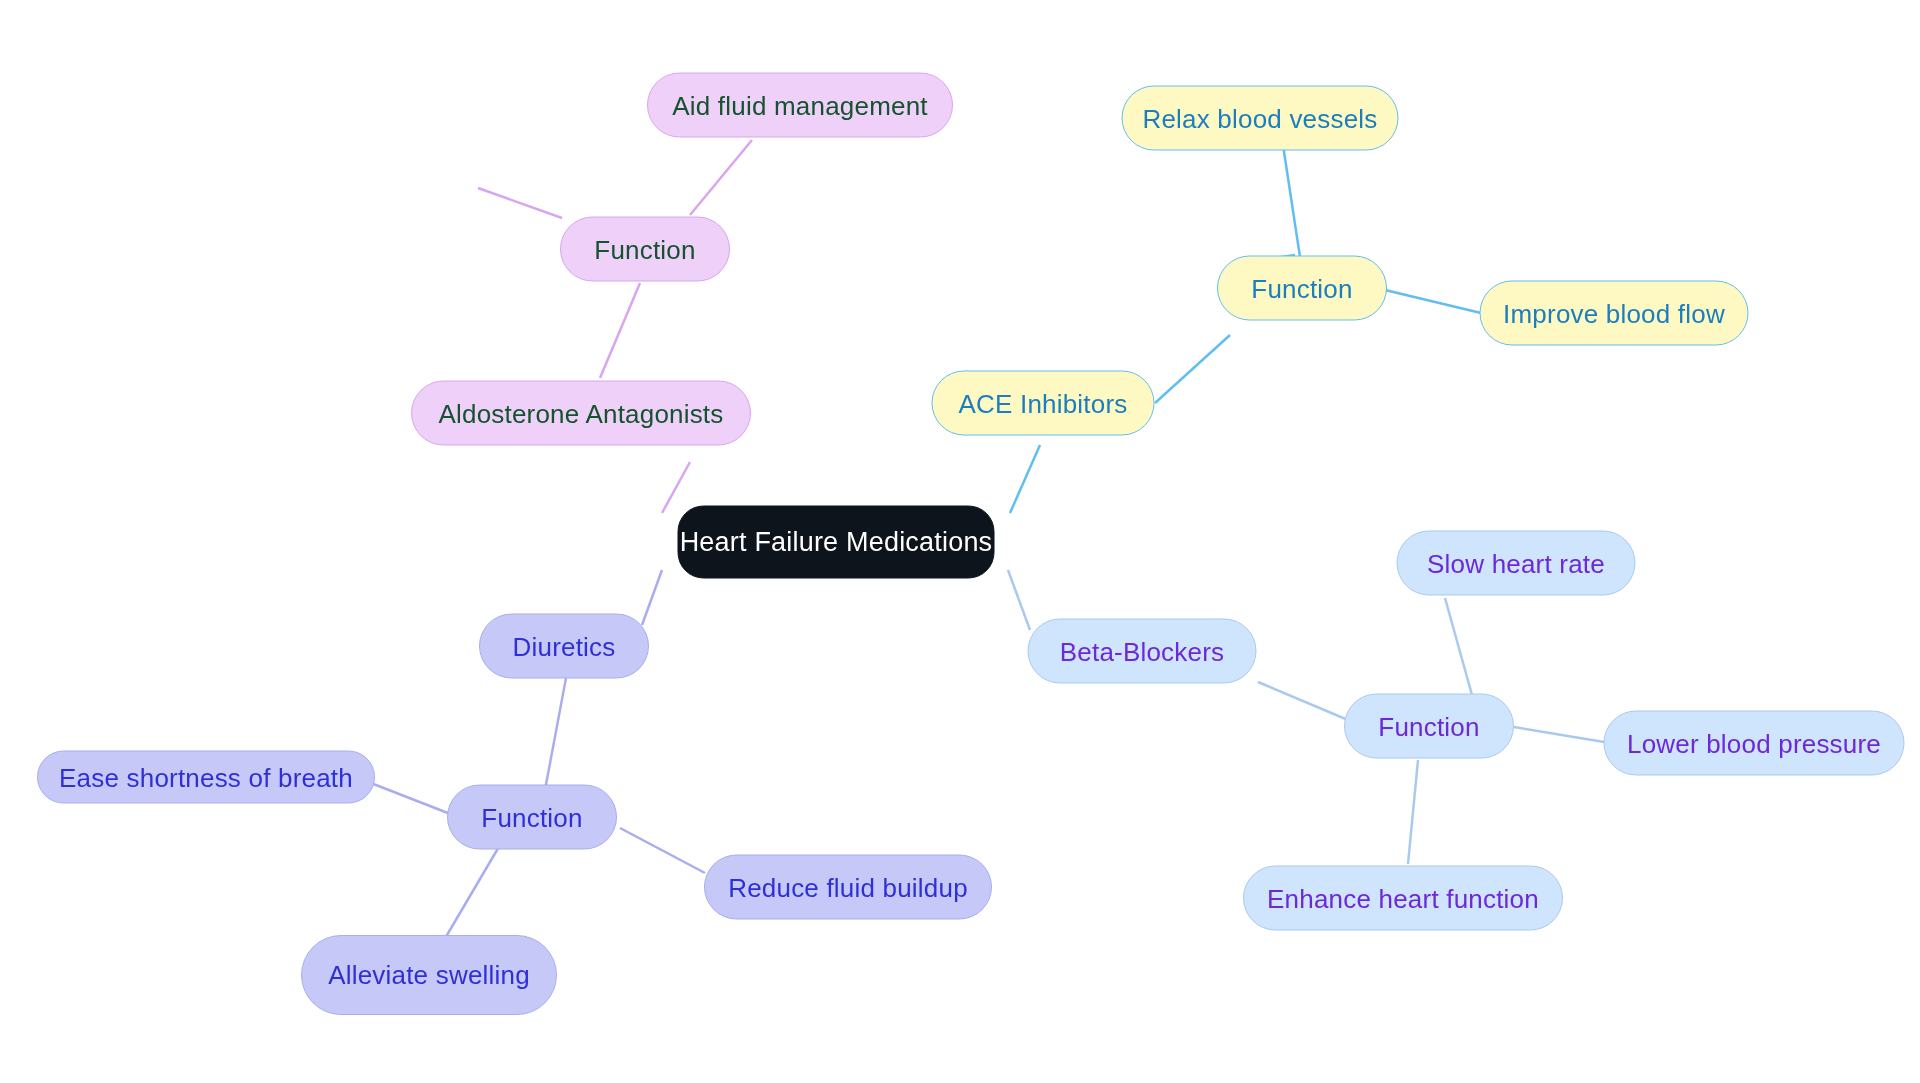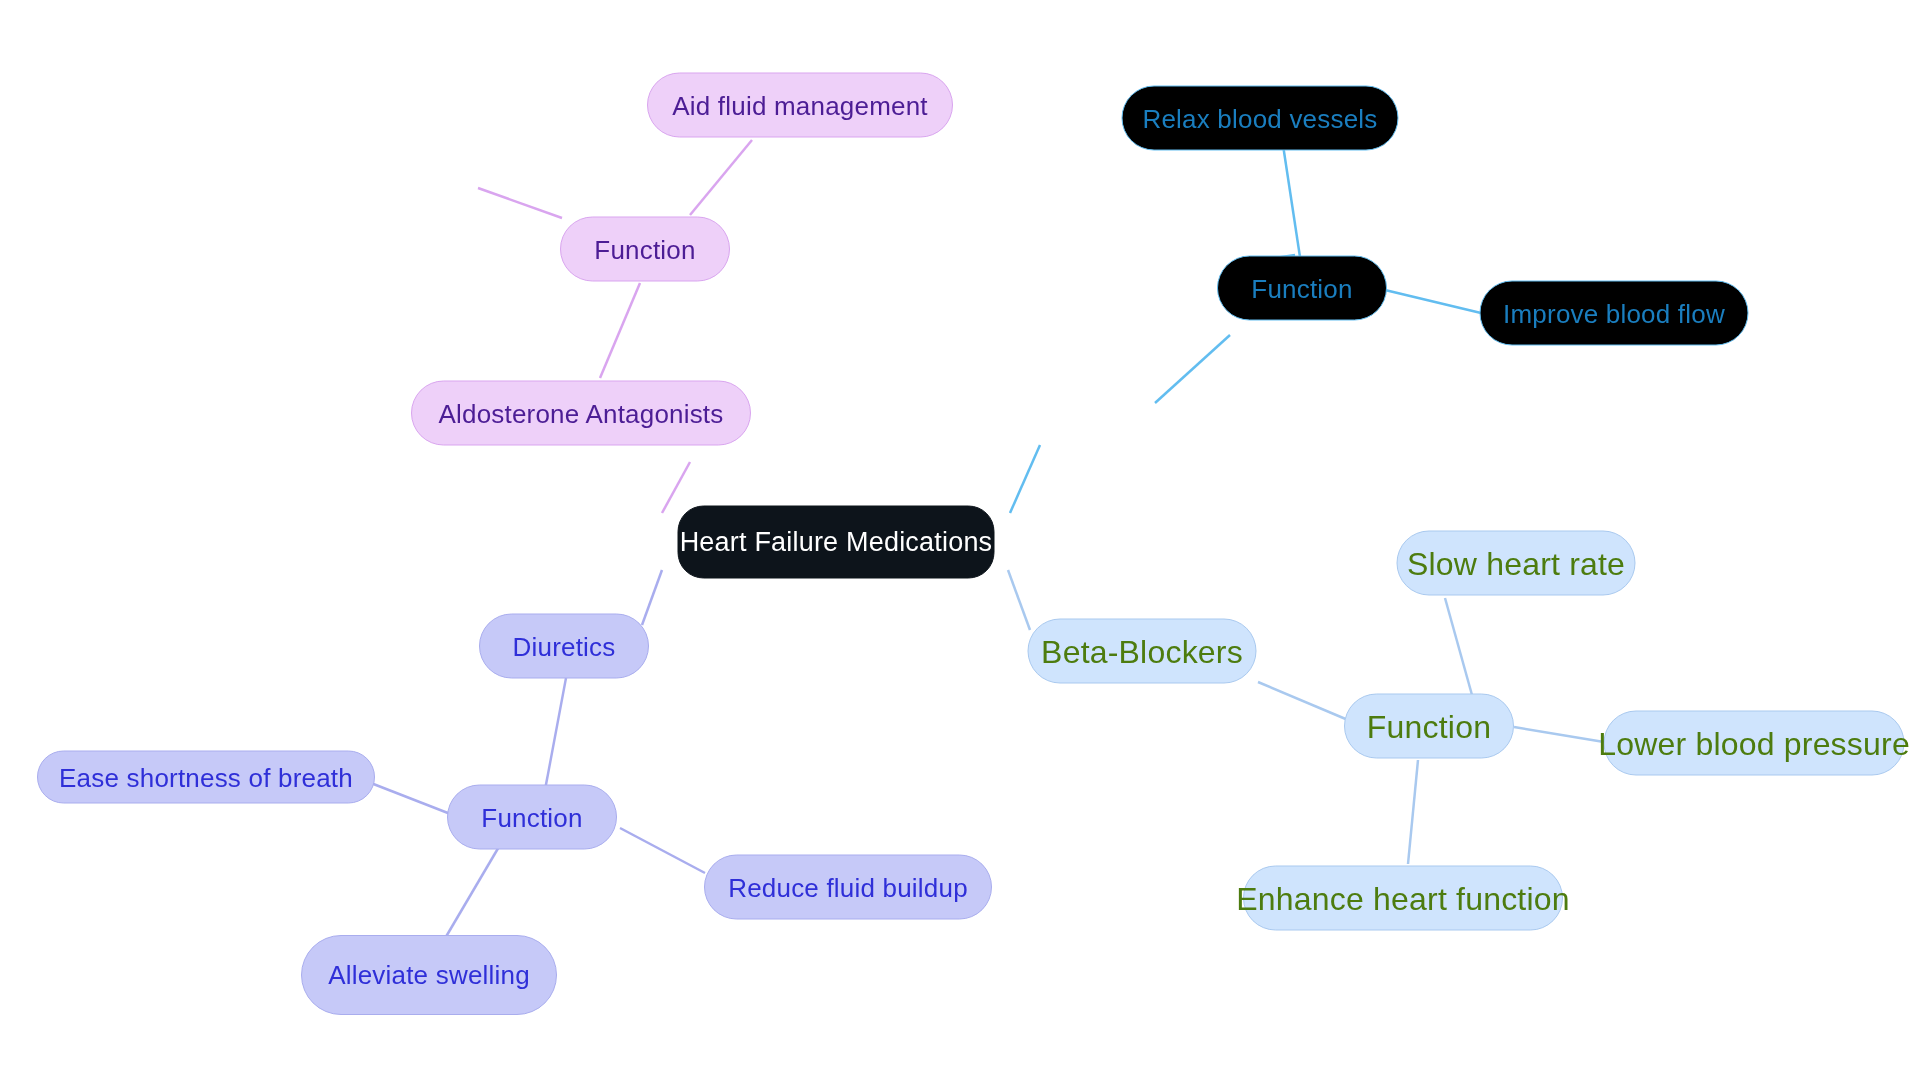--- a/index.html
+++ b/index.html
@@ -43,41 +43,41 @@
     line-height: 1;
   }
   .node.root {
     background: #0d141b;
     border-color: #0d141b;
     color: #ffffff;
     font-size: 27px;
     border-radius: 26px;
   }
   .node.cyan {
-    background: #000000;
+    background: #fef9c3;
     border-color: #62bdf0;
     color: #1a7ebf;
     font-size: 26px;
   }
   .node.blue {
     background: #cfe4fd;
     border-color: #a9c9ef;
-    color: #4d7c0f;
-    font-size: 32px;
+    color: #6d28d9;
+    font-size: 26px;
   }
   .node.indigo {
     background: #c6c9f8;
     border-color: #a9adee;
     color: #2f2fd8;
     font-size: 26px;
   }
   .node.purple {
     background: #eed0f9;
     border-color: #d9a5ef;
-    color: #4c1d95;
+    color: #14532d;
     font-size: 26px;
   }
 </style>
 </head>
 <body>
 
 <div id="mindmap-canvas">
 
   <svg id="edge-layer" viewBox="0 0 1920 1083" width="1920" height="1083" xmlns="http://www.w3.org/2000/svg">
 
@@ -116,20 +116,23 @@
 
     <path d="M 690 215 L 752 140" stroke="#d9a5ef" stroke-width="2.5" fill="none"></path>
 
     <path d="M 562 218 L 478 188" stroke="#d9a5ef" stroke-width="2.5" fill="none"></path>
   </svg>
 
   <div class="node root" style="left:836px; top:542px; width:317px; height:73px;">
     <span class="node-label">Heart Failure Medications</span>
   </div>
 
+  <div class="node cyan" style="left:1043px; top:403px; width:223px; height:65px;">
+    <span class="node-label">ACE Inhibitors</span>
+  </div>
 
   <div class="node cyan" style="left:1302px; top:288px; width:170px; height:65px;">
     <span class="node-label">Function</span>
   </div>
 
   <div class="node cyan" style="left:1260px; top:118px; width:277px; height:65px;">
     <span class="node-label">Relax blood vessels</span>
   </div>
 
   <div class="node cyan" style="left:1614px; top:313px; width:269px; height:65px;">

